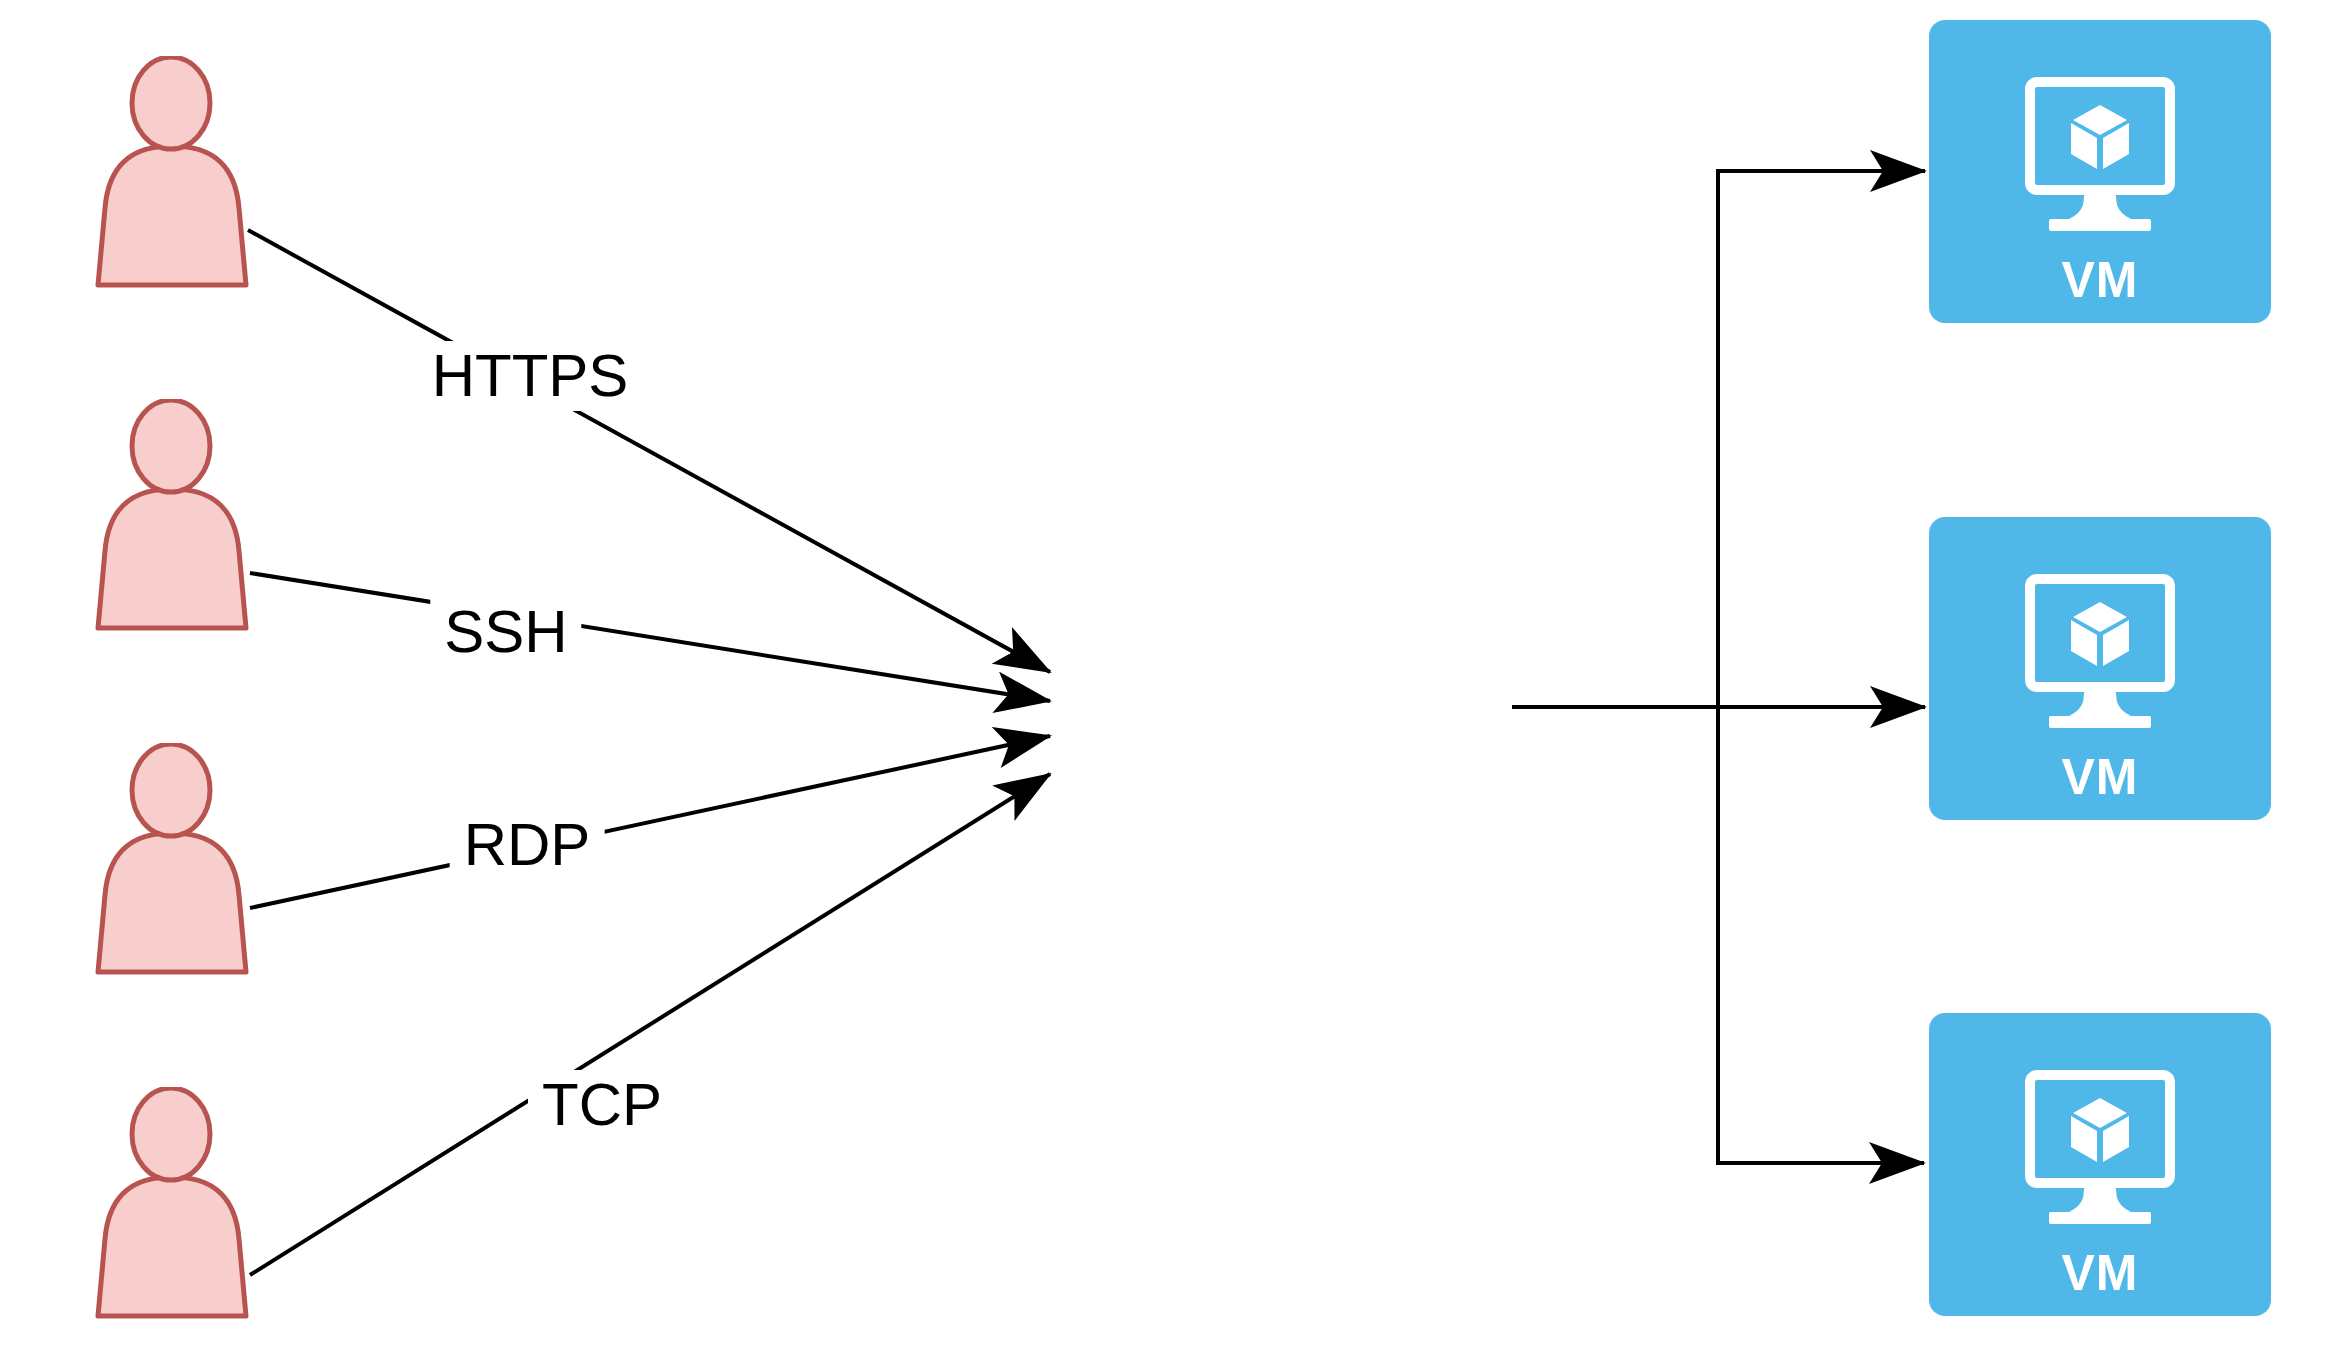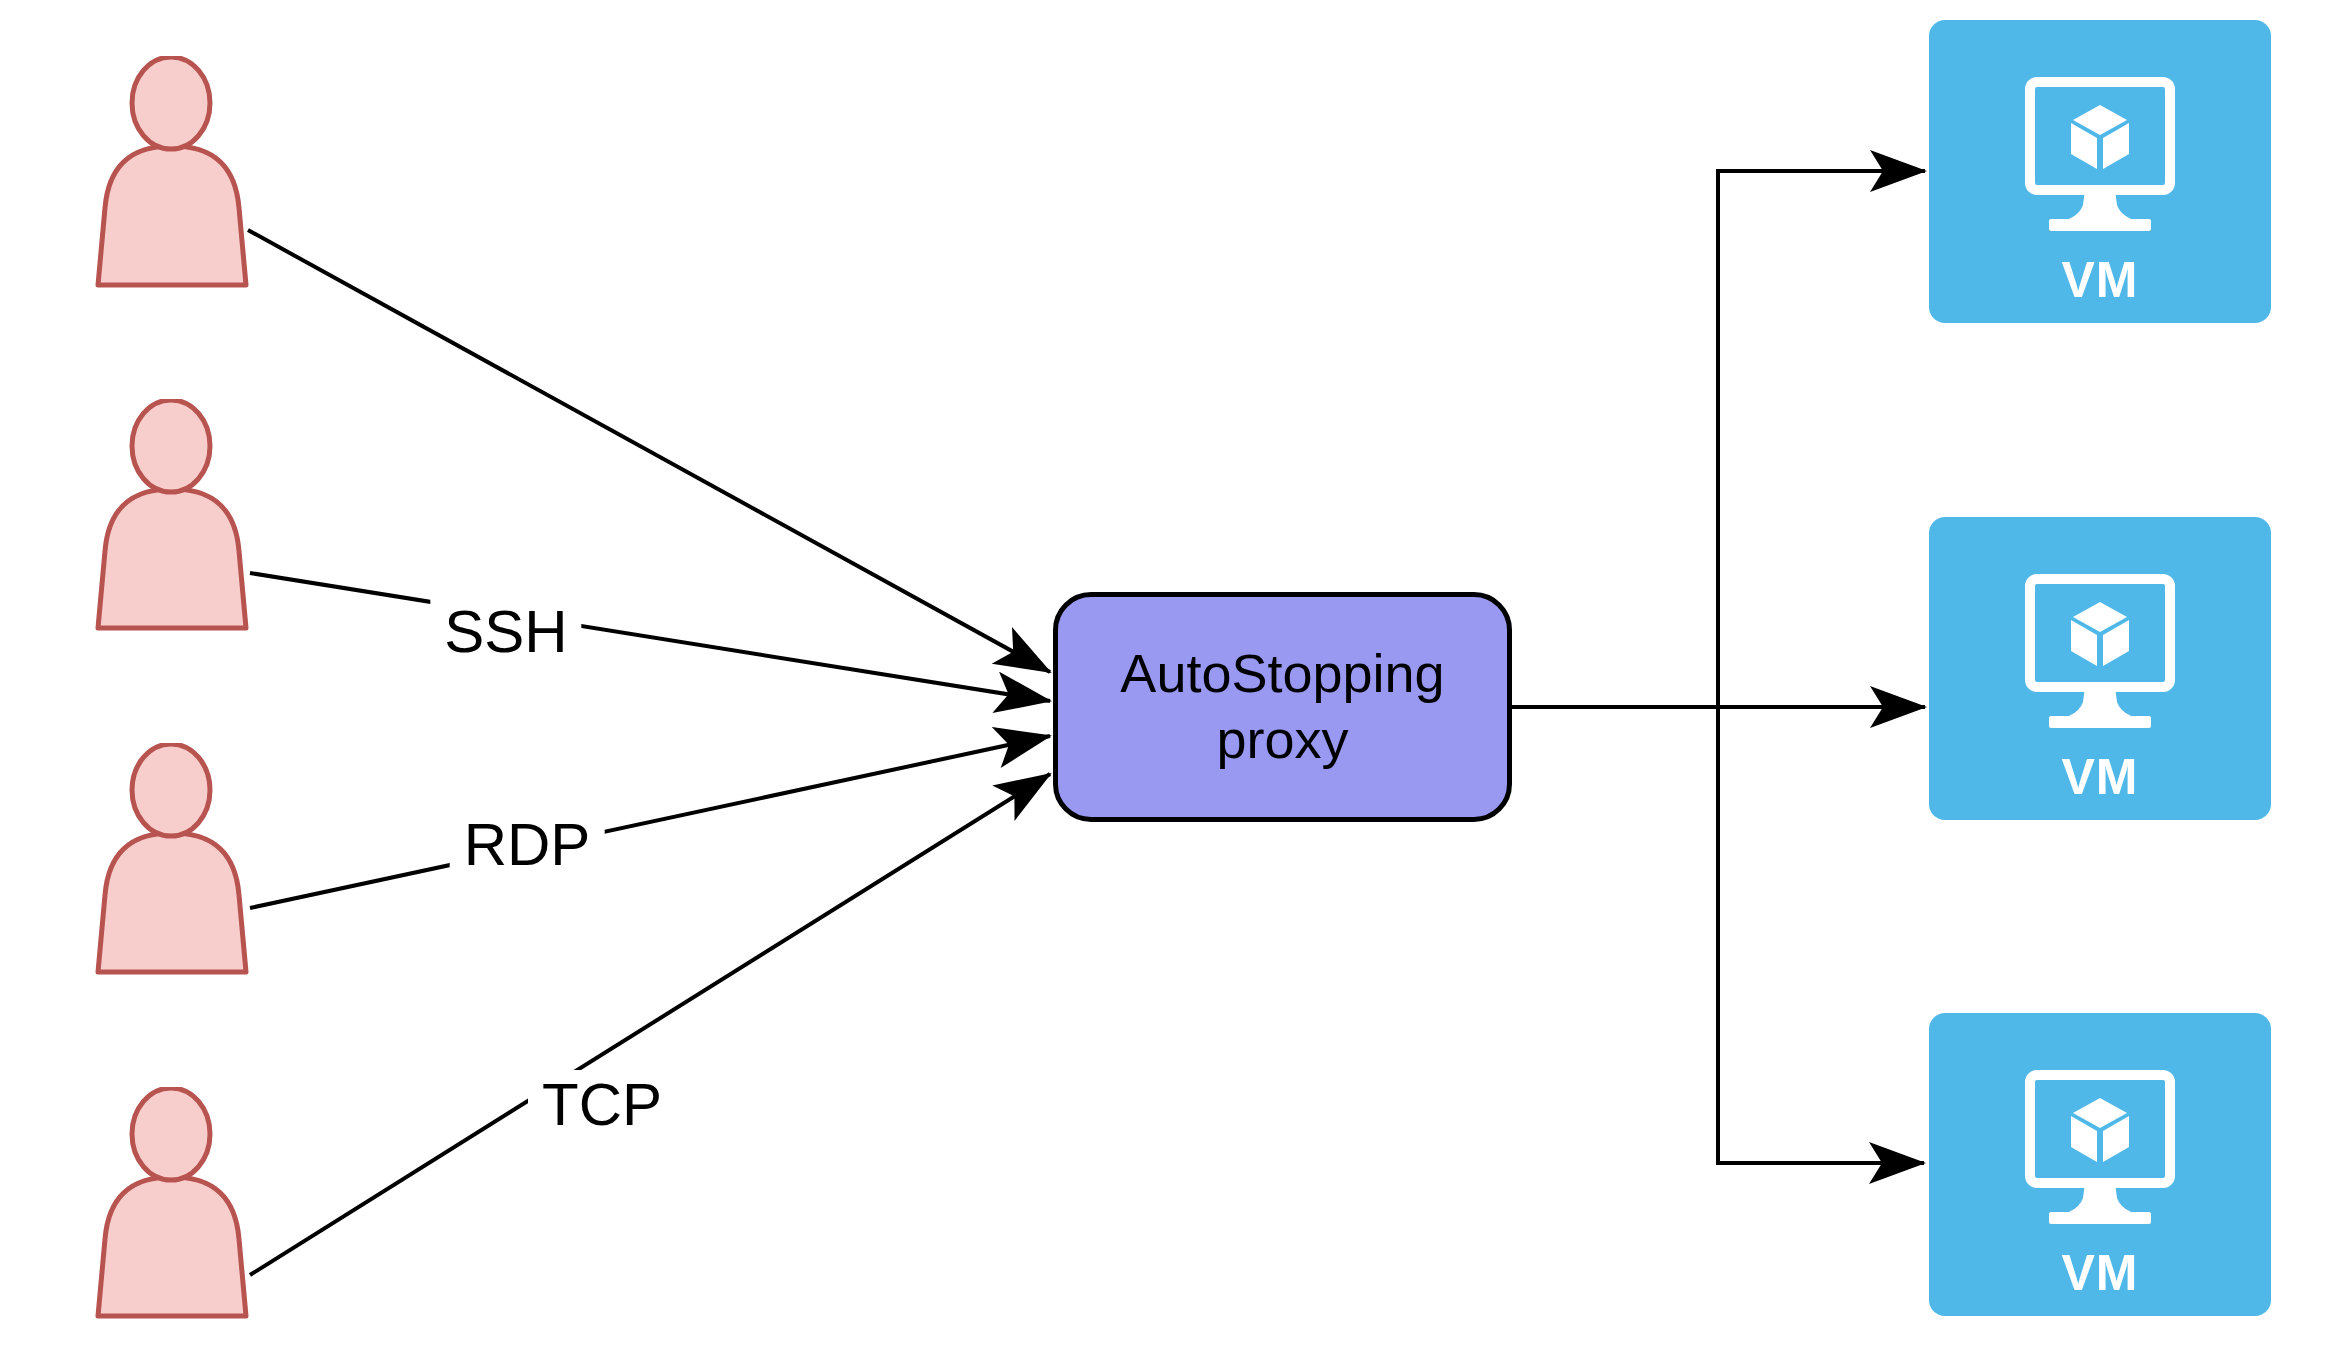--- a/index.html
+++ b/index.html
@@ -124,27 +124,25 @@
   </svg>
   <svg class="user-shape" style="left:92px; top:743px;" viewBox="0 0 160 232">
     <path d="M 6 229 L 13 152 C 17 104 45 90 80 90 C 115 90 143 104 147 152 L 154 229 Z"></path>
     <ellipse cx="79" cy="47" rx="39" ry="46"></ellipse>
   </svg>
   <svg class="user-shape" style="left:92px; top:1087px;" viewBox="0 0 160 232">
     <path d="M 6 229 L 13 152 C 17 104 45 90 80 90 C 115 90 143 104 147 152 L 154 229 Z"></path>
     <ellipse cx="79" cy="47" rx="39" ry="46"></ellipse>
   </svg>
 
+  <div class="edge-label" style="left:530px; top:376px;">HTTPS</div>
   <div class="edge-label" style="left:506px; top:632px;">SSH</div>
   <div class="edge-label" style="left:527px; top:845px;">RDP</div>
   <div class="edge-label" style="left:602px; top:1105px;">TCP</div>
 
-  <div class="proxy-box">
-    <div class="proxy-text">AutoStopping proxy</div>
-  </div>
 
   <div class="vm-box" style="left:1929px; top:20px;">
     <svg class="vm-icon" viewBox="0 0 150 154">
       <rect x="5" y="5" width="140" height="108" rx="7" fill="none" stroke="#ffffff" stroke-width="10"></rect>
       <polygon points="75,28 102,43 75,58 48,43" fill="#ffffff"></polygon>
       <polygon points="46,46 72,61 72,92 46,77" fill="#ffffff"></polygon>
       <polygon points="104,46 78,61 78,92 104,77" fill="#ffffff"></polygon>
       <path d="M 60 113 L 90 113 L 92 128 Q 95 137 106 142 L 44 142 Q 55 137 58 128 Z" fill="#ffffff"></path>
       <rect x="24" y="142" width="102" height="12" rx="2" fill="#ffffff"></rect>
     </svg>

